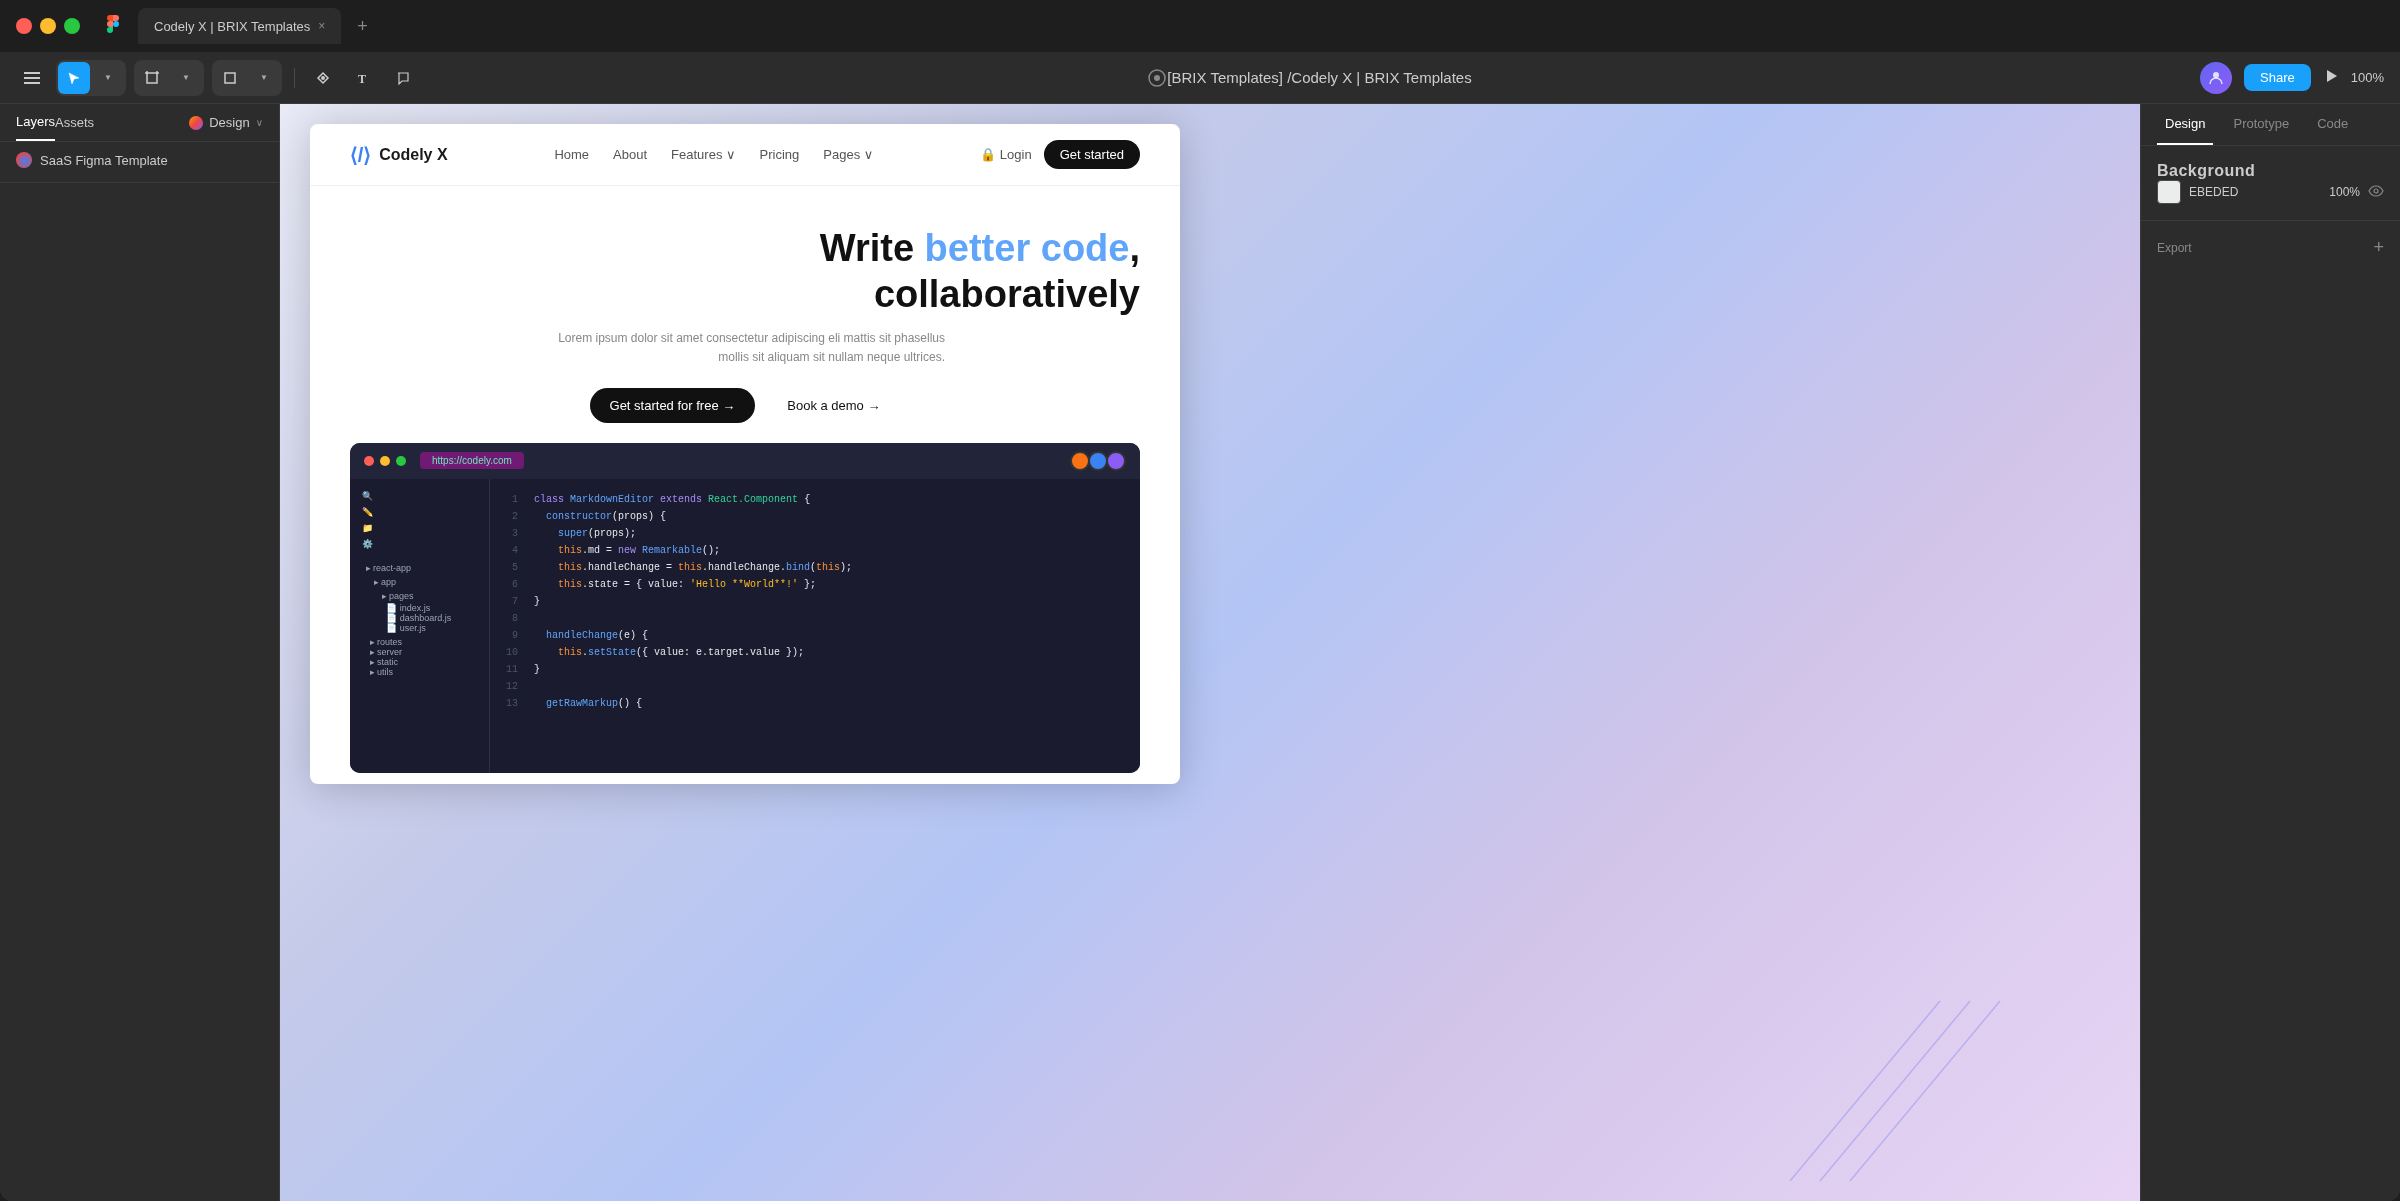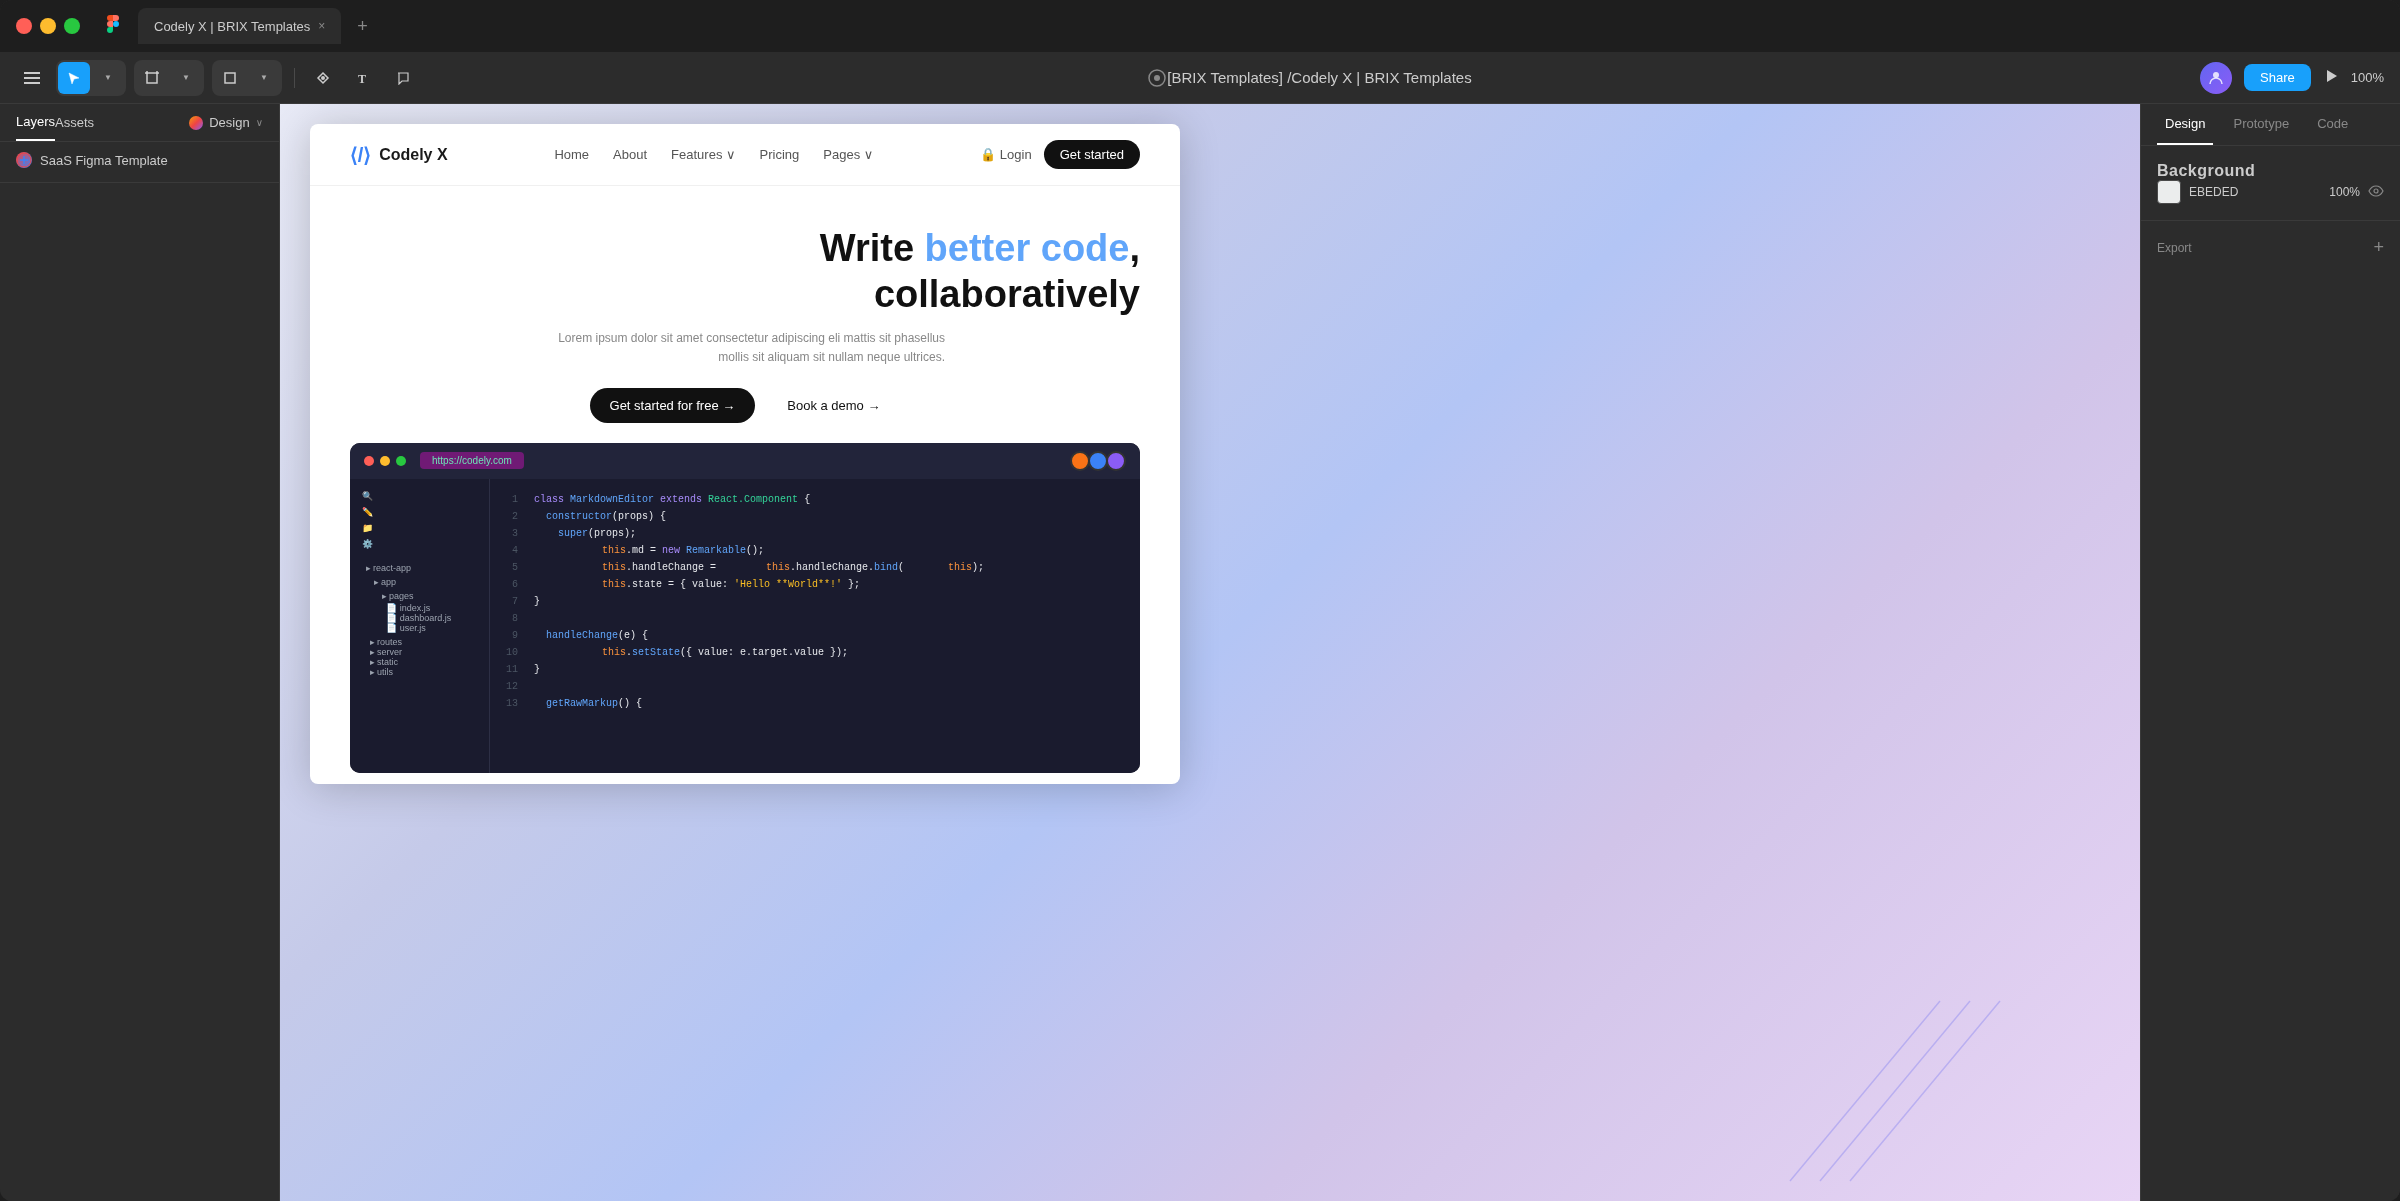--- a/index.html
+++ b/index.html
@@ -445,21 +445,21 @@
       color: #4b5563;
       min-width: 16px;
       text-align: right;
     }
 
     .code-text { color: #e5e7eb; }
     .code-purple { color: #a78bfa; }
     .code-blue { color: #60a5fa; }
     .code-green { color: #34d399; }
     .code-yellow { color: #fbbf24; }
-    .code-orange { color: #fb923c; margin-left: 44px; }
+    .code-orange { color: #fb923c; }
 
     
     .right-panel {
       width: 260px;
       background: #2c2c2c;
       border-left: 1px solid #3a3a3a;
       display: flex;
       flex-direction: column;
     }
 

